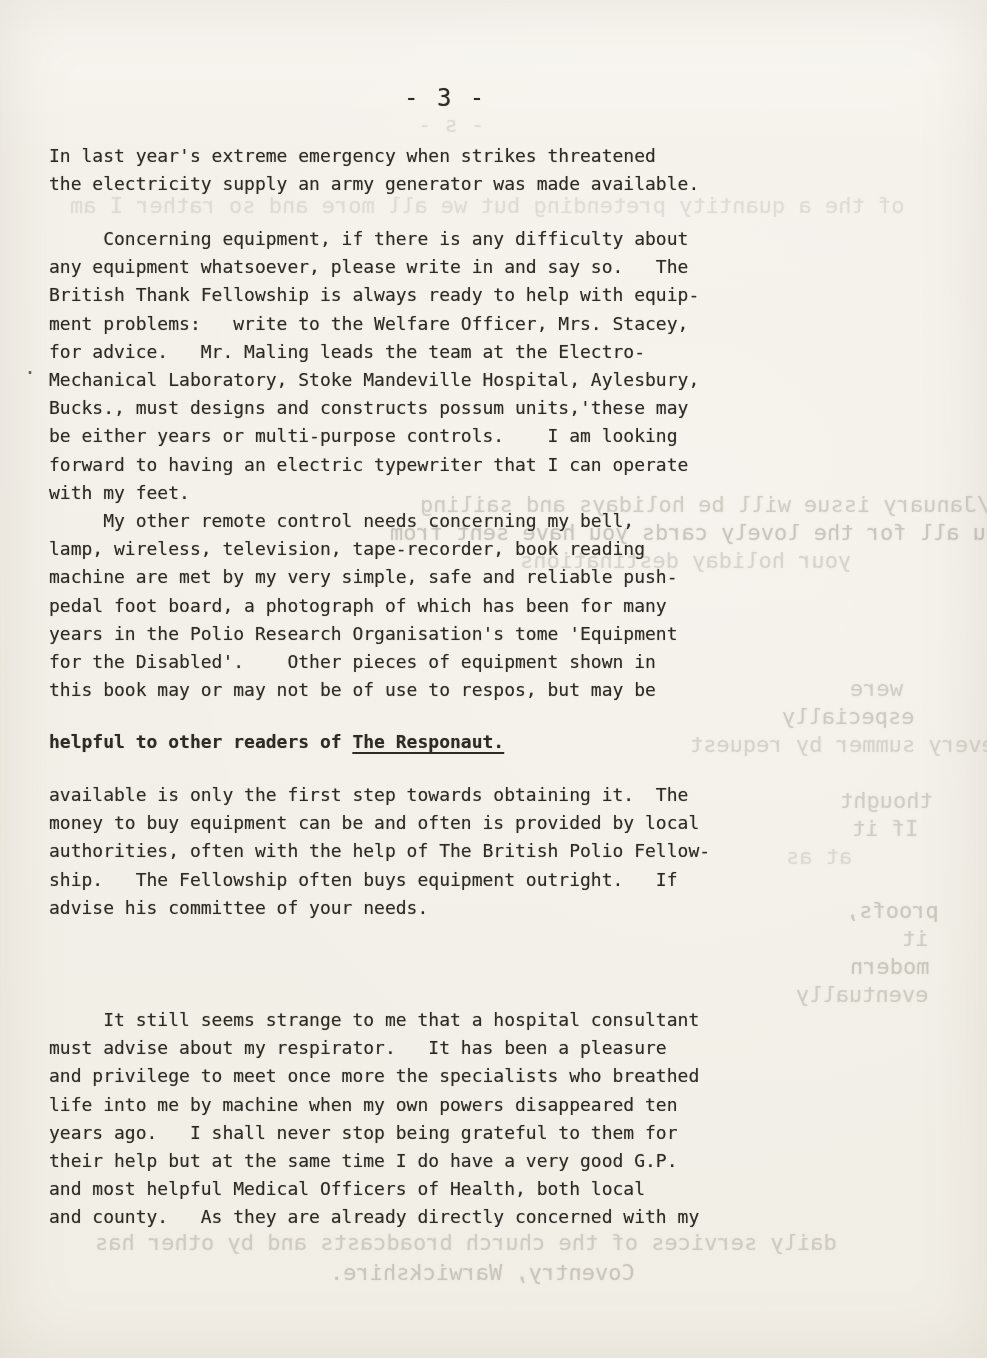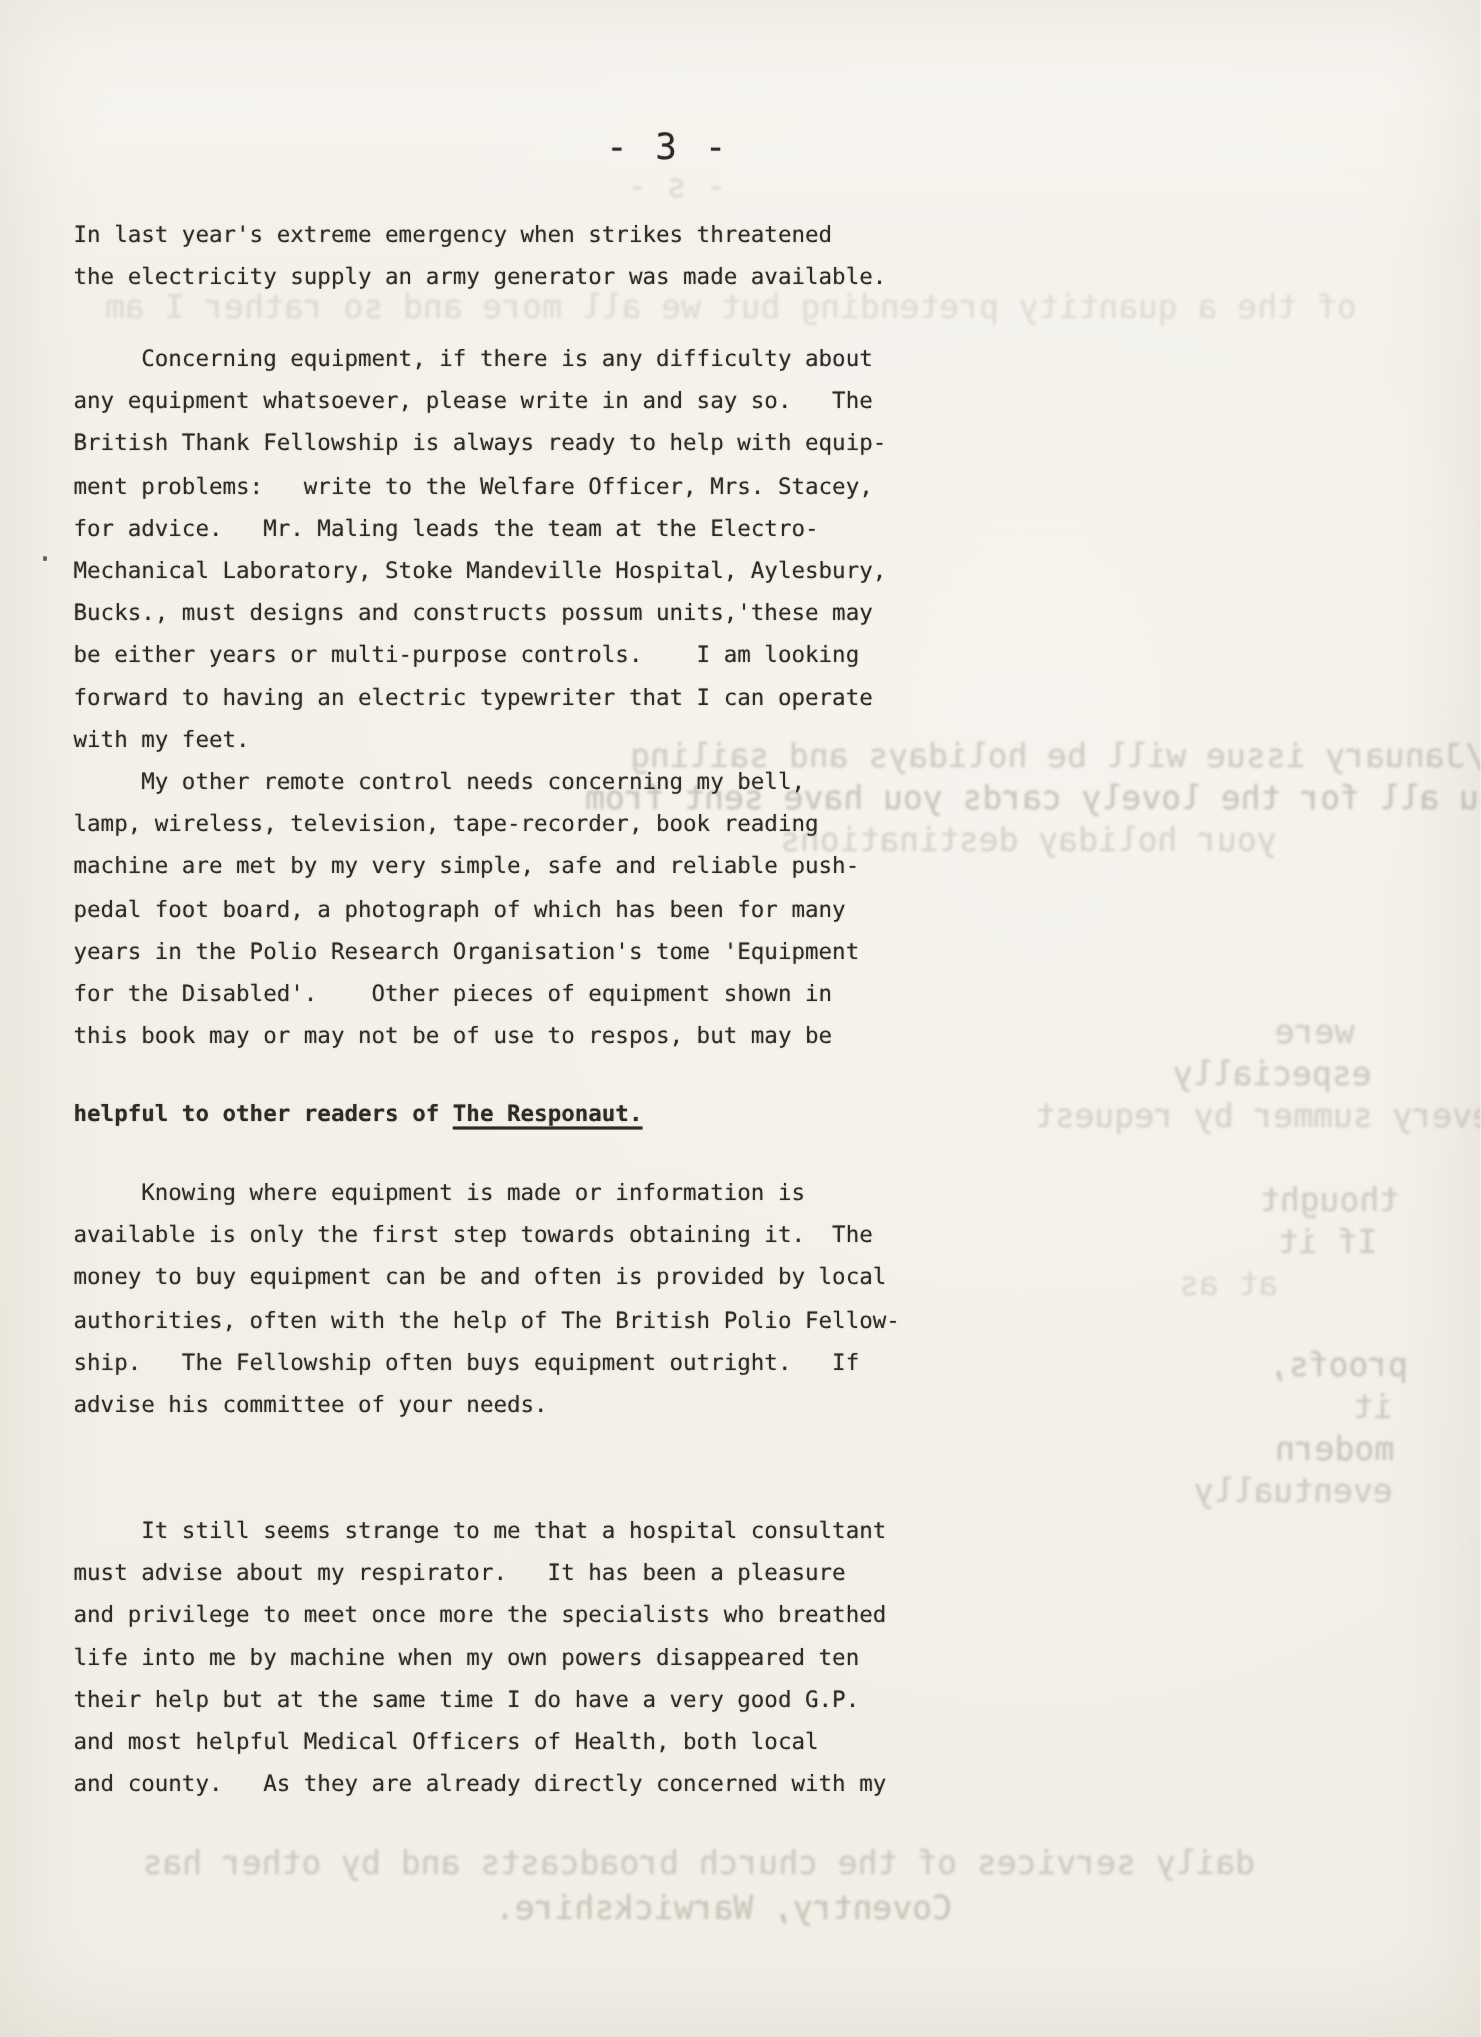--- a/index.html
+++ b/index.html
@@ -25,21 +25,21 @@
     letter-spacing: 2px;
     text-shadow: 0 0 1px rgba(46,43,39,0.45);
   }
   .para {
     position: absolute;
     left: 49px;
     width: 900px;
   }
   .para .line, .line.special {
     white-space: pre;
-    font-size: 15px;
+    font-size: 18px;
     line-height: 28.2px;
     text-shadow: 0 0 1px rgba(46,43,39,0.42);
   }
   .line.special {
     position: absolute;
     left: 49px;
     top: 728px;
     font-weight: bold;
   }
   .underlined {
@@ -121,31 +121,31 @@
       <div class="line">machine are met by my very simple, safe and reliable push-</div>
       <div class="line">pedal foot board, a photograph of which has been for many</div>
       <div class="line">years in the Polio Research Organisation's tome 'Equipment</div>
       <div class="line">for the Disabled'.    Other pieces of equipment shown in</div>
       <div class="line">this book may or may not be of use to respos, but may be</div>
     </div>
 
   <div class="line special"><span>helpful to other readers of </span><span class="underlined">The Responaut.</span><span></span></div>
 
   <div class="para" style="top:781px">
-      <div class="line">     Knowing where equipment is made or information is</div>
       <div class="line">available is only the first step towards obtaining it.  The</div>
       <div class="line">money to buy equipment can be and often is provided by local</div>
       <div class="line">authorities, often with the help of The British Polio Fellow-</div>
       <div class="line">ship.   The Fellowship often buys equipment outright.   If</div>
       <div class="line">advise his committee of your needs.</div>
     </div>
 
   <div class="para" style="top:1006px">
       <div class="line">     It still seems strange to me that a hospital consultant</div>
       <div class="line">must advise about my respirator.   It has been a pleasure</div>
       <div class="line">and privilege to meet once more the specialists who breathed</div>
       <div class="line">life into me by machine when my own powers disappeared ten</div>
+      <div class="line">years ago.   I shall never stop being grateful to them for</div>
       <div class="line">their help but at the same time I do have a very good G.P.</div>
       <div class="line">and most helpful Medical Officers of Health, both local</div>
       <div class="line">and county.   As they are already directly concerned with my</div>
     </div>
 
 </div>
 
 </body></html>

